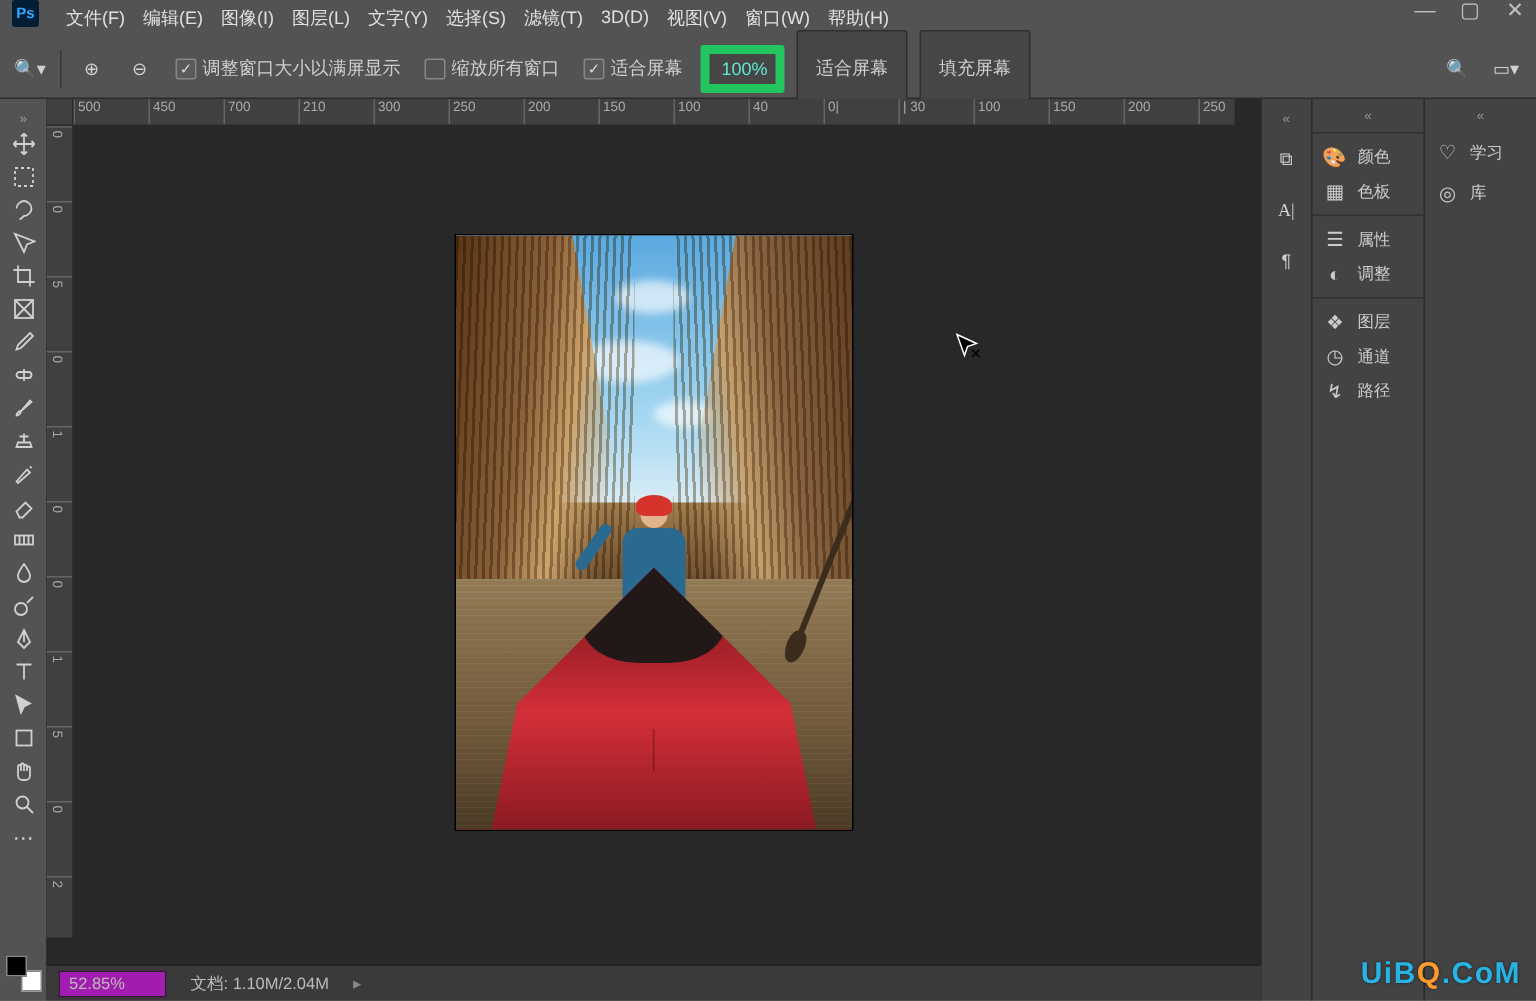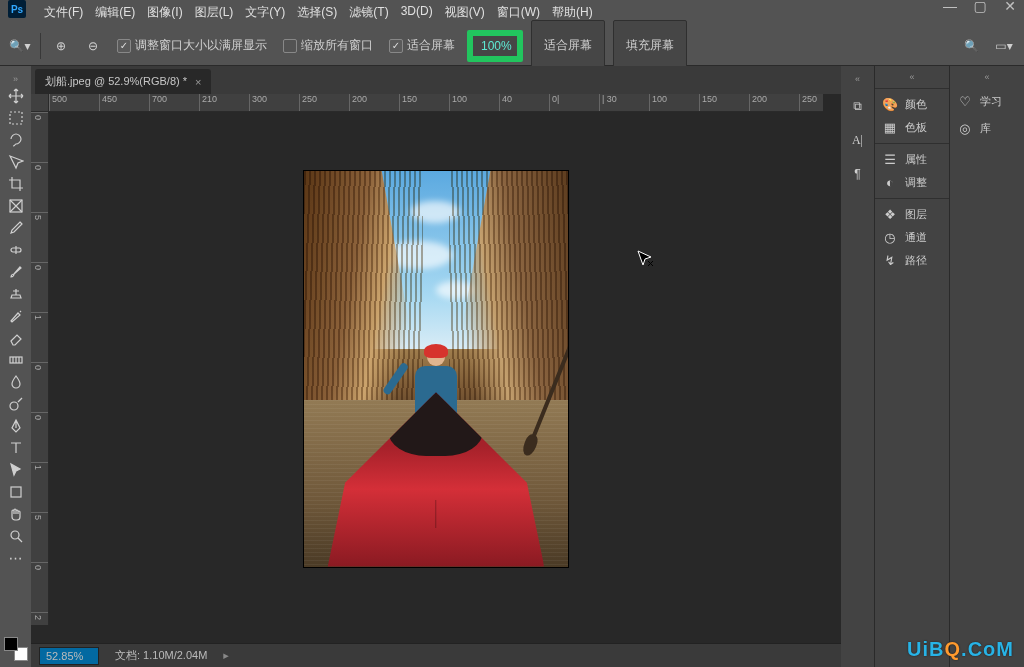--- a/index.html
+++ b/index.html
@@ -64,21 +64,21 @@
 .person .hat { position: absolute; top: 0; left: 50%; transform: translateX(-50%); width: 24px; height: 14px; background: #d6332d; border-radius: 50% 50% 30% 30%; }
 .person .arm { position: absolute; top: 20px; left: -6px; width: 8px; height: 36px; background:#2b6a90; border-radius: 4px; transform: rotate(35deg); transform-origin: top; }
 .paddle { position: absolute; bottom: 28%; right: 6%; width: 4px; height: 120px; background: #3b2c1e; transform: rotate(22deg); border-radius: 2px; }
 .paddle::after { content:""; position:absolute; bottom:-4px; left:-4px; width: 12px; height: 22px; background:#3b2c1e; border-radius: 40% 40% 50% 50%; }
 .hwline { position:absolute; top:50%; left:50%; width:1px; height:28px; background:rgba(0,0,0,0.3); transform:translate(-50%,20px); }
 
 .cursor-arrow { position: absolute; top: 156px; left: 606px; pointer-events: none; }
 .cursor-arrow svg { width: 18px; height: 18px; }
 
 .status-bar { height: 24px; background: #3a3a3a; display: flex; align-items: center; padding: 0 8px; gap: 16px; font-size: 11px; color: #bbb; border-top: 1px solid #222; }
-.status-zoom { width: 60px; background: #0369a1; padding: 2px 6px; border: 1px solid #222; }
+.status-zoom { width: 72px; background: #a21caf; padding: 2px 6px; border: 1px solid #222; }
 
 .panels-narrow { width: 33px; background: #434343; display: flex; flex-direction: column; align-items: center; gap: 10px; padding-top: 8px; }
 .panels-narrow .collapse { font-size: 9px; color: #999; cursor:pointer; }
 .pn-icon { width: 26px; height: 24px; display: flex; align-items: center; justify-content: center; cursor: pointer; color: #d0d0d0; }
 
 .panels-mid { width: 75px; background: #434343; display: flex; flex-direction: column; padding-top: 6px; border-left: 1px solid #2a2a2a; }
 .panels-mid .collapse { font-size: 9px; color:#999; text-align:center; cursor:pointer; height:16px; }
 .pm-group { border-top: 1px solid #2f2f2f; padding: 4px 0; }
 .pm-item { display: flex; align-items: center; gap: 6px; padding: 4px 6px; cursor: pointer; font-size: 11px; color: #ccc; }
 .pm-icon { width: 18px; text-align:center; font-size: 13px; }
@@ -256,26 +256,20 @@
         </svg>
       </div>
     <div class="tool">⋯</div>
     <div class="color-swatches">
       <div class="swatch-bg"></div>
       <div class="swatch-fg"></div>
     </div>
   </div>
 
   <div class="doc-area">
-    <div class="doc-tabs">
-      <div class="doc-tab">
-        <span>划船.jpeg @ 52.9%(RGB/8) *</span>
-        <span class="close">×</span>
-      </div>
-    </div>
     <div class="canvas-wrap">
       <div class="ruler-corner"></div>
       <div class="ruler-h" id="rulerH">
           <div class="ruler-tick">500</div>
           <div class="ruler-tick">450</div>
           <div class="ruler-tick">700</div>
           <div class="ruler-tick">210</div>
           <div class="ruler-tick">300</div>
           <div class="ruler-tick">250</div>
           <div class="ruler-tick">200</div>

